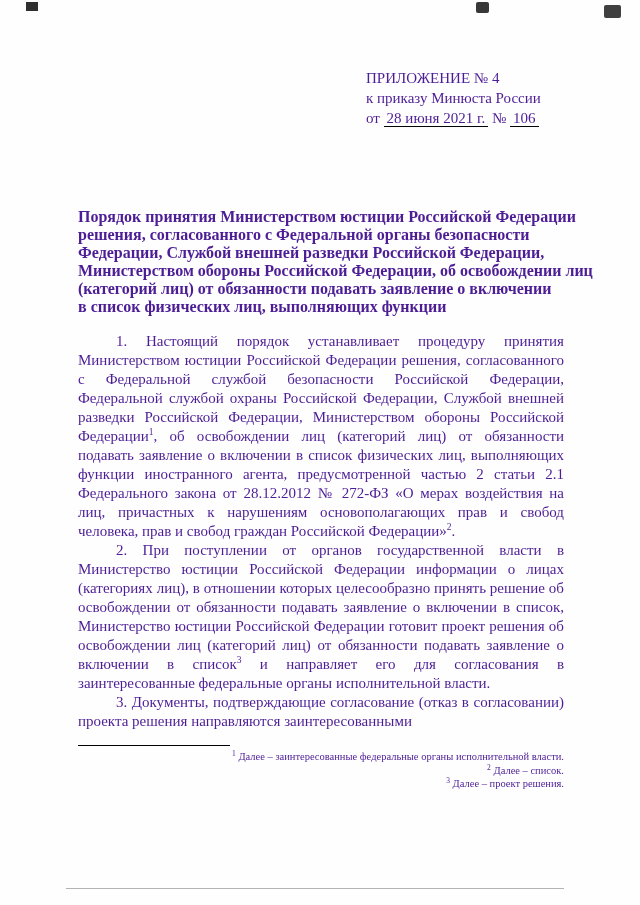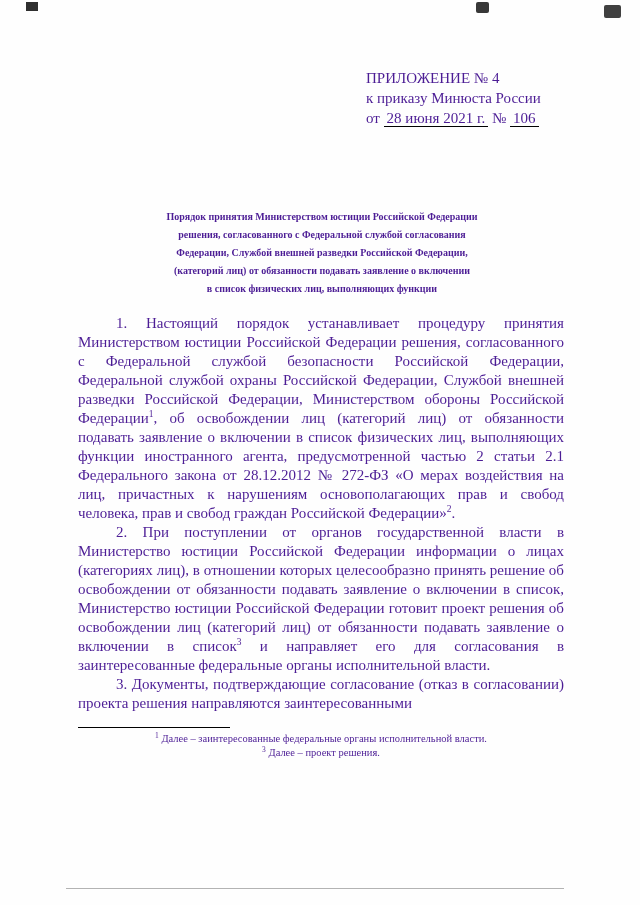--- a/index.html
+++ b/index.html
@@ -24,23 +24,23 @@
     margin: 68px 74px 0 auto;
     width: 200px;
     font-size: 15px;
     line-height: 20px;
     text-align: left;
   }
   .underlined { border-bottom: 1px solid #000; padding: 0 3px; }
 
   .title-block {
     margin: 80px 74px 4px 78px;
-    text-align: center;
+    text-align: left;
     font-weight: bold;
-    font-size: 10px;
+    font-size: 16px;
     line-height: 18px;
   }
   .title-line { white-space: nowrap; }
 
   .body-block {
     margin: 16px 76px 0 78px;
     font-size: 15px;
     line-height: 19px;
     text-align: justify;
   }
@@ -49,21 +49,21 @@
 
   .footnote-sep {
     margin: 14px 0 4px 78px;
     width: 152px;
     border-top: 1px solid #000;
   }
   .footnotes-block {
     margin: 0 76px 0 78px;
     font-size: 10.5px;
     line-height: 13.5px;
-    text-align: center;
+    text-align: right;
   }
   .footnote sup { font-size: 7.5px; line-height: 0; vertical-align: super; }
 </style>
 </head>
 <body>
 
 <div class="page">
 
   <div class="artifact artifact-tl"></div>
   <div class="artifact artifact-tc"></div>
@@ -71,32 +71,34 @@
   <div class="artifact artifact-bottom-line"></div>
 
   <div class="header-block">
     <div>ПРИЛОЖЕНИЕ № 4</div>
     <div>к приказу Минюста России</div>
     <div><span>от</span> <span class="underlined">28 июня 2021 г.</span> <span>№</span> <span class="underlined">106</span></div>
   </div>
 
   <div class="title-block">
     <div class="title-line">Порядок принятия Министерством юстиции Российской Федерации</div>
-    <div class="title-line">решения, согласованного с Федеральной службой согласования</div>
+    <div class="title-line">решения, согласованного с Федеральной органы безопасности</div>
     <div class="title-line">Федерации, Службой внешней разведки Российской Федерации,</div>
+    <div class="title-line">Министерством обороны Российской Федерации, об освобождении лиц</div>
     <div class="title-line">(категорий лиц) от обязанности подавать заявление о включении</div>
     <div class="title-line">в список физических лиц, выполняющих функции</div>
   </div>
 
   <div class="body-block">
     <p class="body-paragraph"><span>1. Настоящий порядок устанавливает процедуру принятия Министерством юстиции Российской Федерации решения, согласованного с Федеральной службой безопасности Российской Федерации, Федеральной службой охраны Российской Федерации, Службой внешней разведки Российской Федерации, Министерством обороны Российской Федерации</span><sup class="fn-ref">1</sup><span>, об освобождении лиц (категорий лиц) от обязанности подавать заявление о включении в список физических лиц, выполняющих функции иностранного агента, предусмотренной частью 2 статьи 2.1 Федерального закона от 28.12.2012 № 272-ФЗ «О мерах воздействия на лиц, причастных к нарушениям основополагающих прав и свобод человека, прав и свобод граждан Российской Федерации»</span><sup class="fn-ref">2</sup><span>.</span></p>
     <p class="body-paragraph"><span>2. При поступлении от органов государственной власти в Министерство юстиции Российской Федерации информации о лицах (категориях лиц), в отношении которых целесообразно принять решение об освобождении от обязанности подавать заявление о включении в список, Министерство юстиции Российской Федерации готовит проект решения об освобождении лиц (категорий лиц) от обязанности подавать заявление о включении в список</span><sup class="fn-ref">3</sup><span> и направляет его для согласования в заинтересованные федеральные органы исполнительной власти.</span></p>
     <p class="body-paragraph"><span>3. Документы, подтверждающие согласование (отказ в согласовании) проекта решения направляются заинтересованными</span></p>
   </div>
 
   <div class="footnote-sep"></div>
 
   <div class="footnotes-block">
     <div class="footnote"><sup>1</sup> <span>Далее – заинтересованные федеральные органы исполнительной власти.</span></div>
+    <div class="footnote"><sup>2</sup> <span>Далее – список.</span></div>
     <div class="footnote"><sup>3</sup> <span>Далее – проект решения.</span></div>
   </div>
 
 </div>
 
 </body></html>

